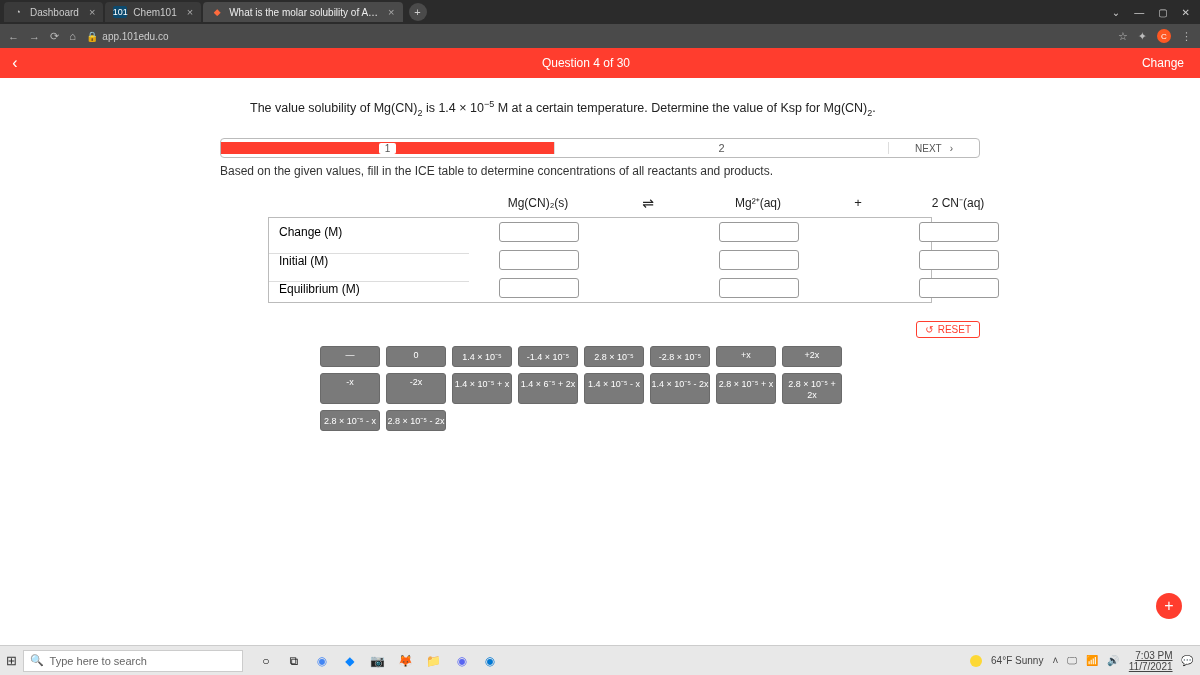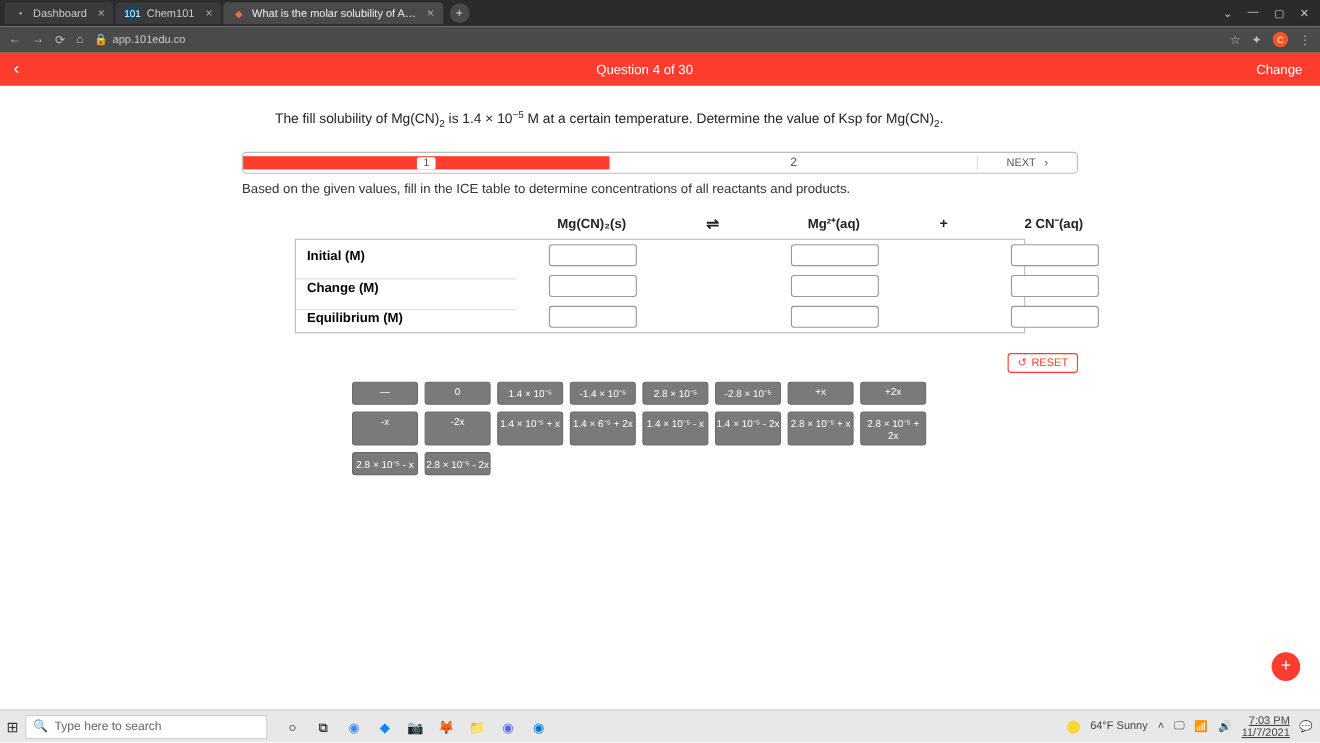--- a/index.html
+++ b/index.html
@@ -36,21 +36,21 @@
   .step-row { width: 760px; margin: 0 auto 6px; display:flex; align-items:center; height:20px; border:1px solid #bbb; border-radius:4px; overflow:hidden;}
   .step-row .seg { flex:1; text-align:center; font-size:11px; color:#555; background:#fff; border-right:1px solid #ddd;}
   .step-row .seg.cur{ background:#fff;}
   .step-row .seg:first-child{ position:relative;}
   .segfill{ position:absolute; inset:0; background:#ff3d2e;}
   .seglabel{position:relative;z-index:1;color:#555;}
   .next-cell{ flex:0 0 90px; text-align:center; font-size:10px; color:#555; display:flex;align-items:center;justify-content:center;gap:8px;}
 
   .step-instr { width:760px; margin:0 auto 16px; font-size:12px; color:#333; }
 
-  .ice-wrap { width:664px; margin:0 auto;font-weight:bold; }
+  .ice-wrap { width:664px; margin:0 auto; }
   .ice-species { display:grid; grid-template-columns: 200px 140px 80px 140px 60px 140px; align-items:center; font-size:12px; color:#222; margin-bottom:6px;}
   .ice-species div{ text-align:center; }
   .ice-row { display:grid; grid-template-columns: 200px 140px 80px 140px 60px 140px; align-items:center; height:28px;}
   .ice-row .label { font-size:12px; padding-left:10px; }
   .ice-table { border:1px solid #bbb;}
   .ice-row + .ice-row .label{ border-top:1px solid #ddd;}
   .dropzone { width:80px; height:20px; border:1px solid #999; border-radius:3px; margin:0 auto; background:#fff;}
   .eqsym{ text-align:center; font-size:14px;}
   .plus{ text-align:center; font-size:13px;}
 
@@ -120,21 +120,21 @@
 </div>
 
 <div class="app-header">
   <div class="back-chev">‹</div>
   <div class="q-indicator">Question 4 of 30</div>
   <div class="submit">Change</div>
 </div>
 
 <div class="content">
   <div class="question-text">
-    <span>The fill solubility of Mg(CN)</span><sub>2</sub><span> is 1.4 × 10</span><sup>−5</sup><span> M at a certain temperature. Determine the value of Ksp for Mg(CN)</span><sub>2</sub><span>.</span>
+    <span>The value solubility of Mg(CN)</span><sub>2</sub><span> is 1.4 × 10</span><sup>−5</sup><span> M at a certain temperature. Determine the value of Ksp for Mg(CN)</span><sub>2</sub><span>.</span>
   </div>
 
   <div class="step-row">
     <div class="seg" style="position:relative;">
       <div class="segfill"></div><span class="seglabel" style="background:#fff;padding:0 6px;border-radius:2px;font-size:10px;">1</span>
     </div>
     <div class="seg cur"><span>2</span></div>
     <div class="next-cell">
       <span>NEXT</span>
         <span>›</span>
@@ -147,35 +147,35 @@
     <div class="ice-species">
       <div></div>
       <div>Mg(CN)₂(s)</div>
       <div class="eqsym">⇌</div>
       <div>Mg²⁺(aq)</div>
       <div class="plus">+</div>
       <div>2 CN⁻(aq)</div>
     </div>
     <div class="ice-table">
       <div class="ice-row">
-        <div class="label">Initial (M)</div>
+        <div class="label">Change (M)</div>
         <div>
             <div class="dropzone"></div>
           </div>
         <div></div>
         <div>
             <div class="dropzone"></div>
           </div>
         <div></div>
         <div>
             <div class="dropzone"></div>
           </div>
       </div>
       <div class="ice-row">
-        <div class="label">Change (M)</div>
+        <div class="label">Initial (M)</div>
         <div>
             <div class="dropzone"></div>
           </div>
         <div></div>
         <div>
             <div class="dropzone"></div>
           </div>
         <div></div>
         <div>
             <div class="dropzone"></div>

